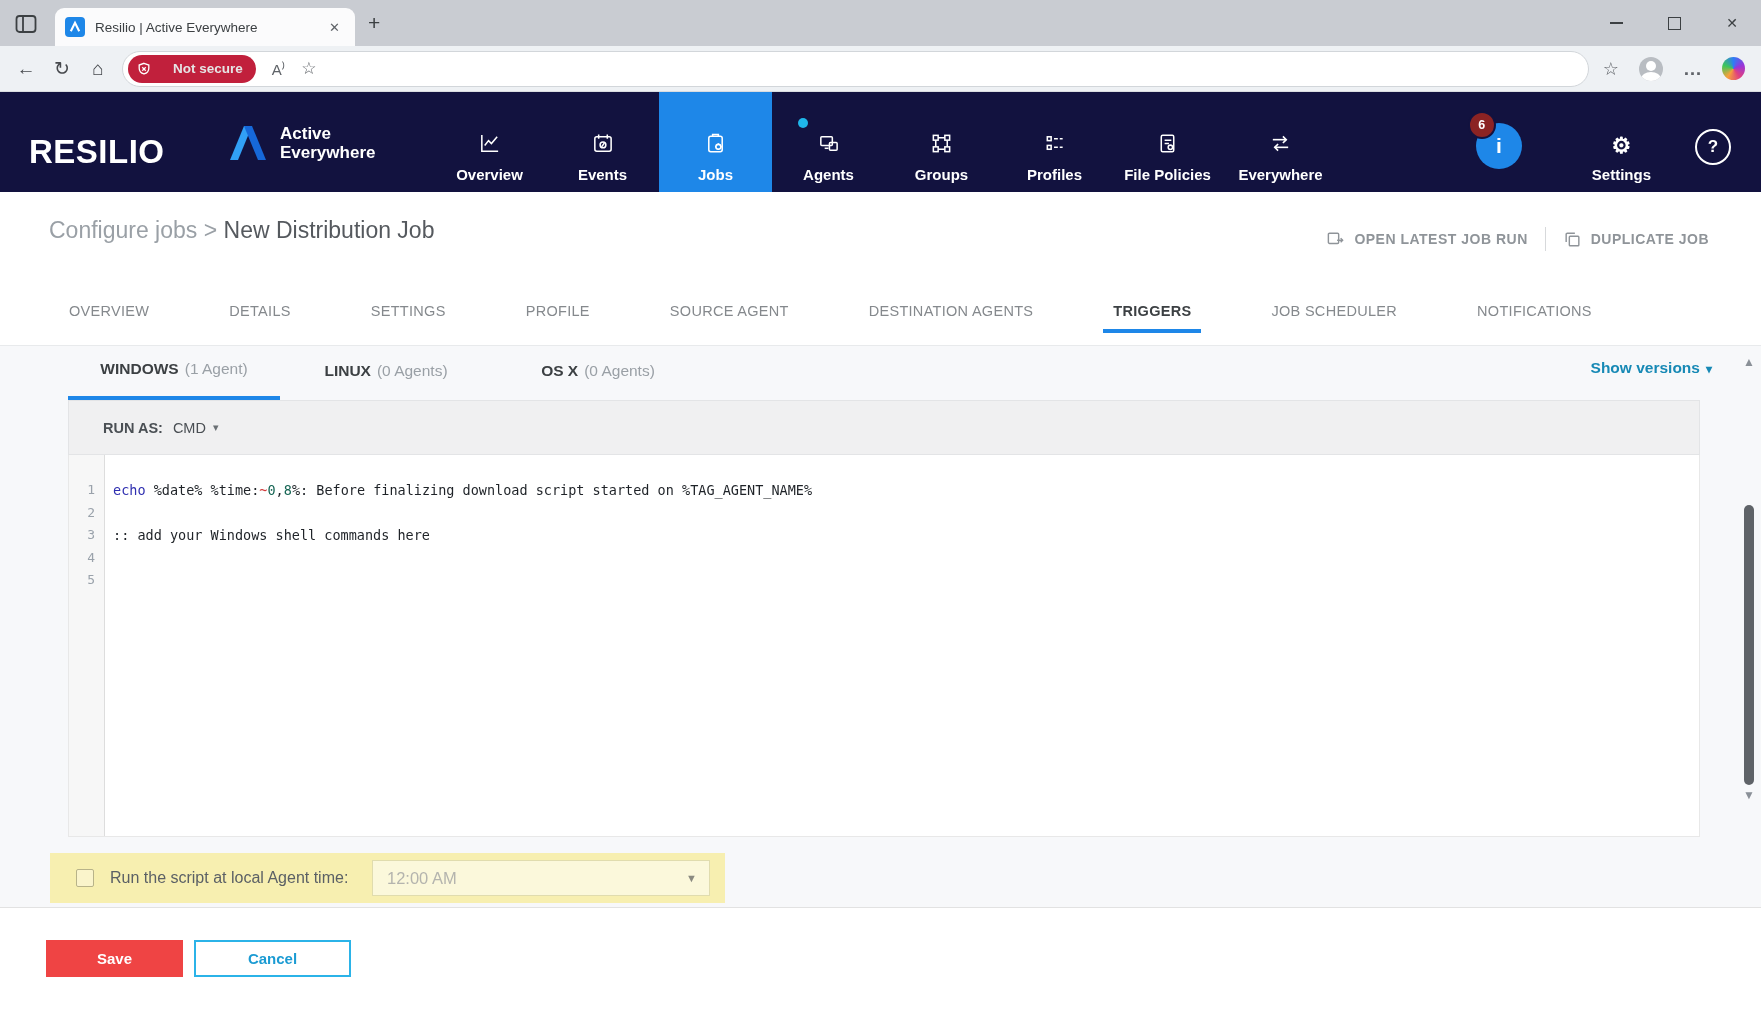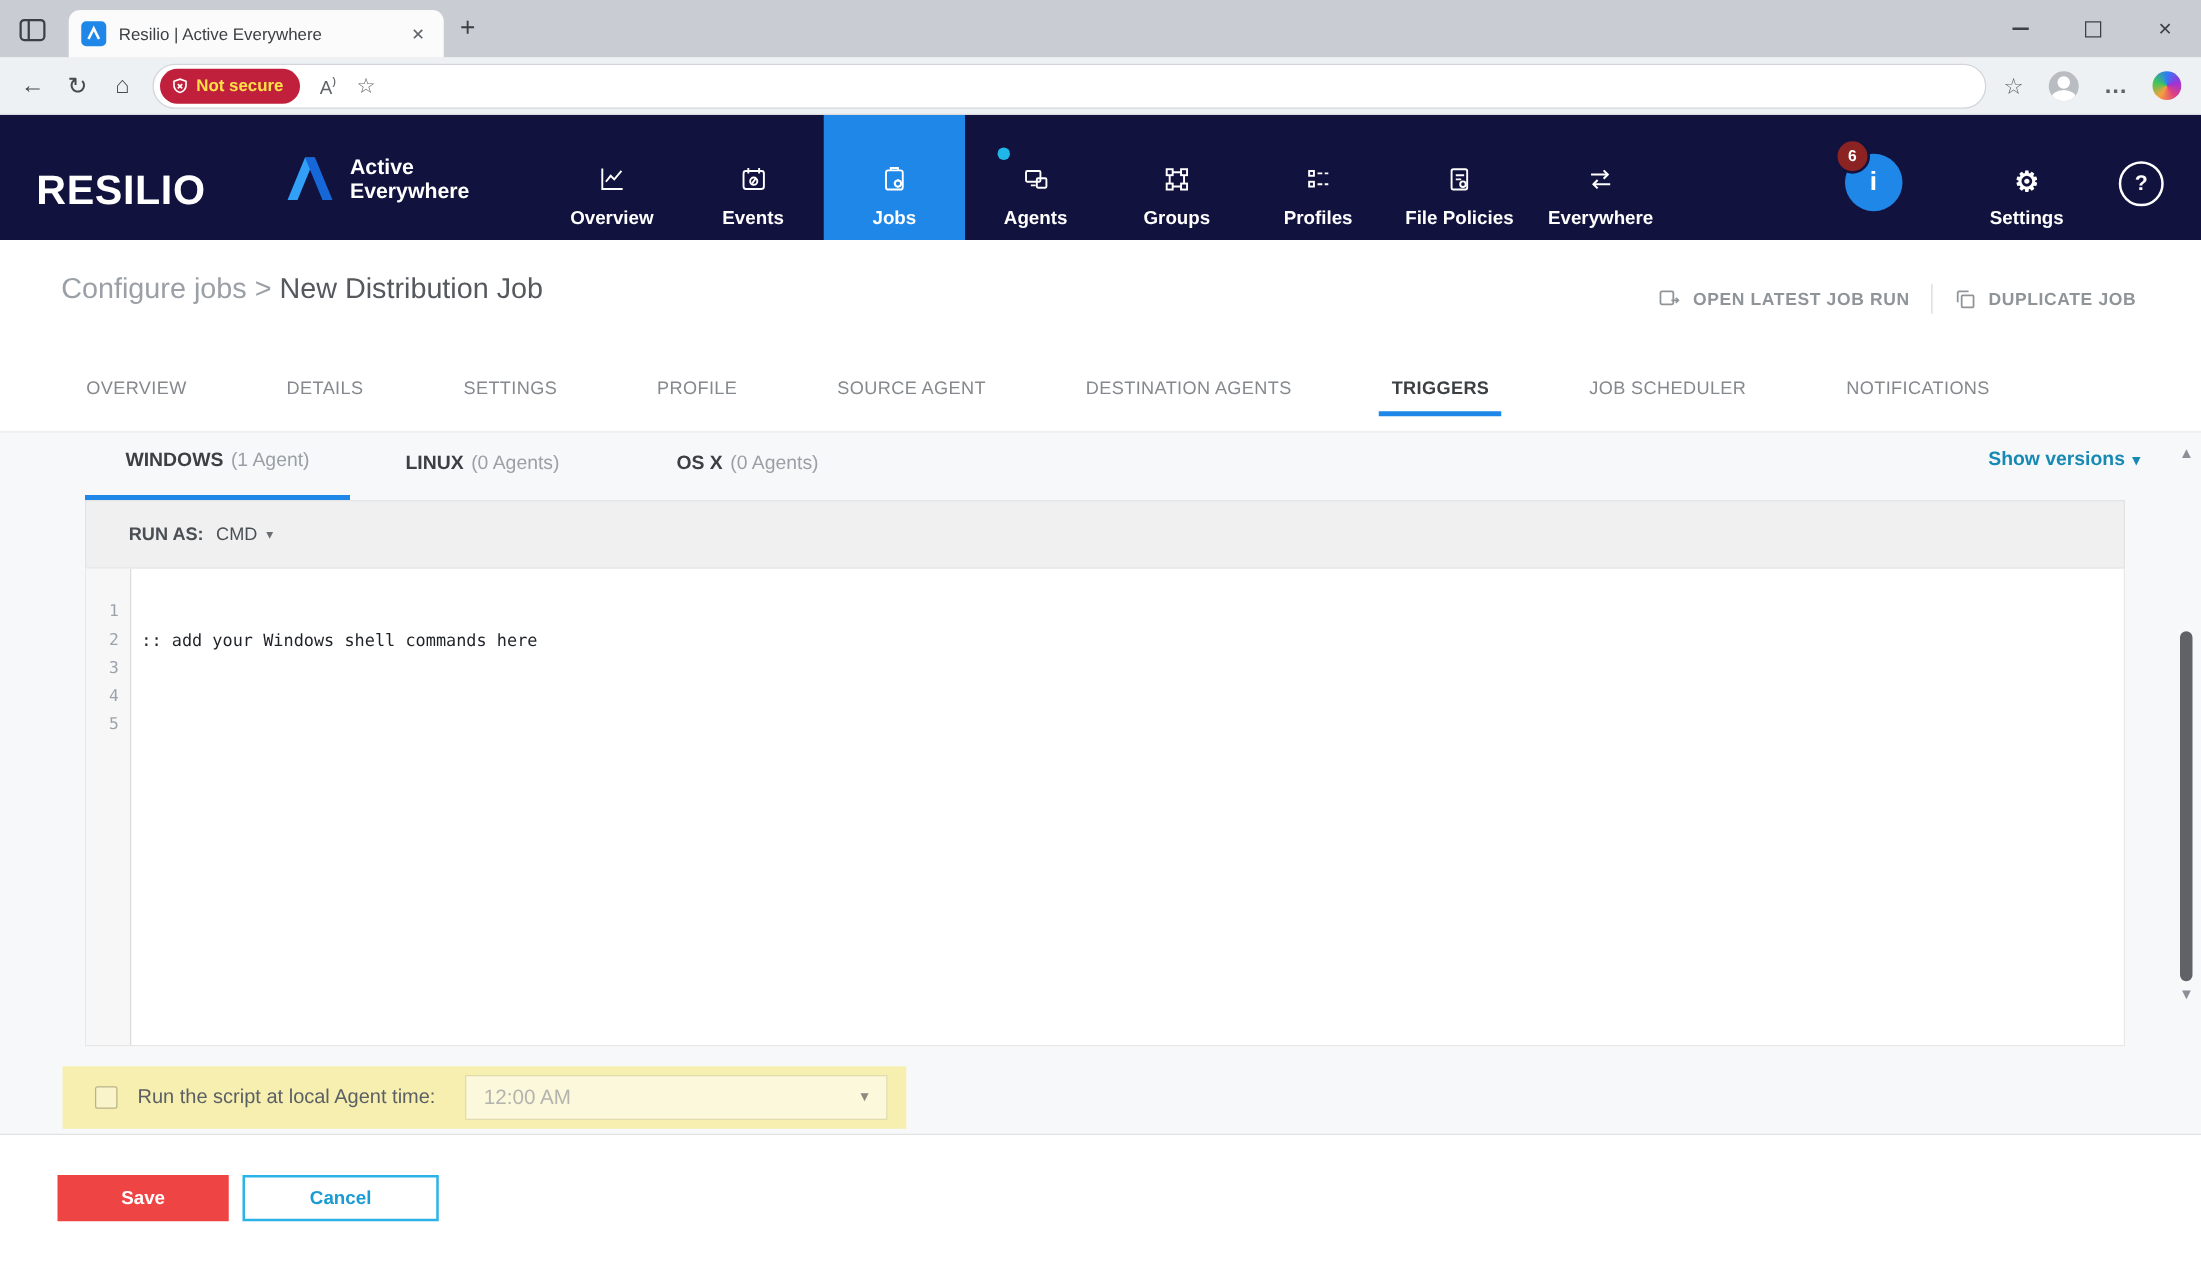--- a/index.html
+++ b/index.html
@@ -19,22 +19,22 @@
   .win-controls{position:absolute;right:0;top:0;height:46px;display:flex;}
   .wc{width:58px;height:46px;display:flex;align-items:center;justify-content:center;color:#3c4043;cursor:pointer;}
   .min-bar{width:13px;height:2px;background:#3c4043;display:block;}
   .max-box{width:11px;height:11px;border:1.5px solid #3c4043;display:block;}
   .wc.close span{font-size:14px;}
 
   .toolbar{position:absolute;left:0;top:46px;width:100%;height:46px;background:#eef1f4;border-bottom:1px solid #d9dce0;box-sizing:border-box;display:flex;align-items:center;}
   .nav-glyph{font-size:19px;color:#46494d;width:36px;text-align:center;cursor:pointer;flex:none;}
   .url-pill{height:36px;background:#fff;border:1px solid #d2d6da;border-radius:18px;flex:1;margin:0 14px 0 6px;
             display:flex;align-items:center;padding:0 14px 0 5px;box-sizing:border-box;}
-  .not-secure{height:28px;background:#c1203c;color:#fde047;border-radius:14px;display:flex;align-items:center;
-              gap:6px;padding:0 13px 0 9px;font-size:13.5px;font-weight:bold;flex:none;cursor:pointer;}
+  .not-secure{height:28px;background:#c1203c;color:#e5e5e5;border-radius:14px;display:flex;align-items:center;
+              gap:22px;padding:0 13px 0 9px;font-size:13.5px;font-weight:bold;flex:none;cursor:pointer;}
   .url-text{margin-left:11px;font-size:15px;color:#3c4043;flex:1;white-space:nowrap;overflow:hidden;}
   .url-scheme{color:#c1203c;text-decoration:line-through;}
   .pill-icon{font-size:15px;color:#5f6368;margin-left:16px;cursor:pointer;flex:none;}
   .tb-icon{font-size:16px;color:#5f6368;margin-right:20px;cursor:pointer;flex:none;}
   .avatar{width:24px;height:24px;border-radius:50%;background:#b9bdc2;position:relative;overflow:hidden;margin-right:20px;cursor:pointer;flex:none;}
   .avatar::before{content:"";position:absolute;left:7px;top:4px;width:10px;height:10px;border-radius:50%;background:#fff;}
   .avatar::after{content:"";position:absolute;left:2px;top:15px;width:20px;height:14px;border-radius:50%;background:#fff;}
   .copilot{width:23px;height:23px;border-radius:50%;margin-right:16px;cursor:pointer;flex:none;
            background:conic-gradient(#2f7cf6,#9a34d8,#e1417e,#f6a13b,#3dc65a,#2f7cf6);}
 
@@ -345,20 +345,21 @@
 
     <div class="editor">
       <div class="gutter">
           <div class="ln">1</div>
           <div class="ln">2</div>
           <div class="ln">3</div>
           <div class="ln">4</div>
           <div class="ln">5</div>
         </div>
       <div class="code">
+          <div class="code-line"><span class="tk-kw">echo</span><span class="tk-p"> %date% %time:</span><span class="tk-red">~</span><span class="tk-num">0</span><span class="tk-p">,</span><span class="tk-num">8</span><span class="tk-p">%: Before finalizing download script started on %TAG_AGENT_NAME%</span></div>
           <div class="code-line">&nbsp;</div>
           <div class="code-line"><span class="tk-p">:: add your Windows shell commands here</span></div>
           <div class="code-line">&nbsp;</div>
         </div>
     </div>
 
     <div class="schedule">
       <div class="checkbox"></div>
       <span class="sched-label">Run the script at local Agent time:</span>
       <div class="time-select">

